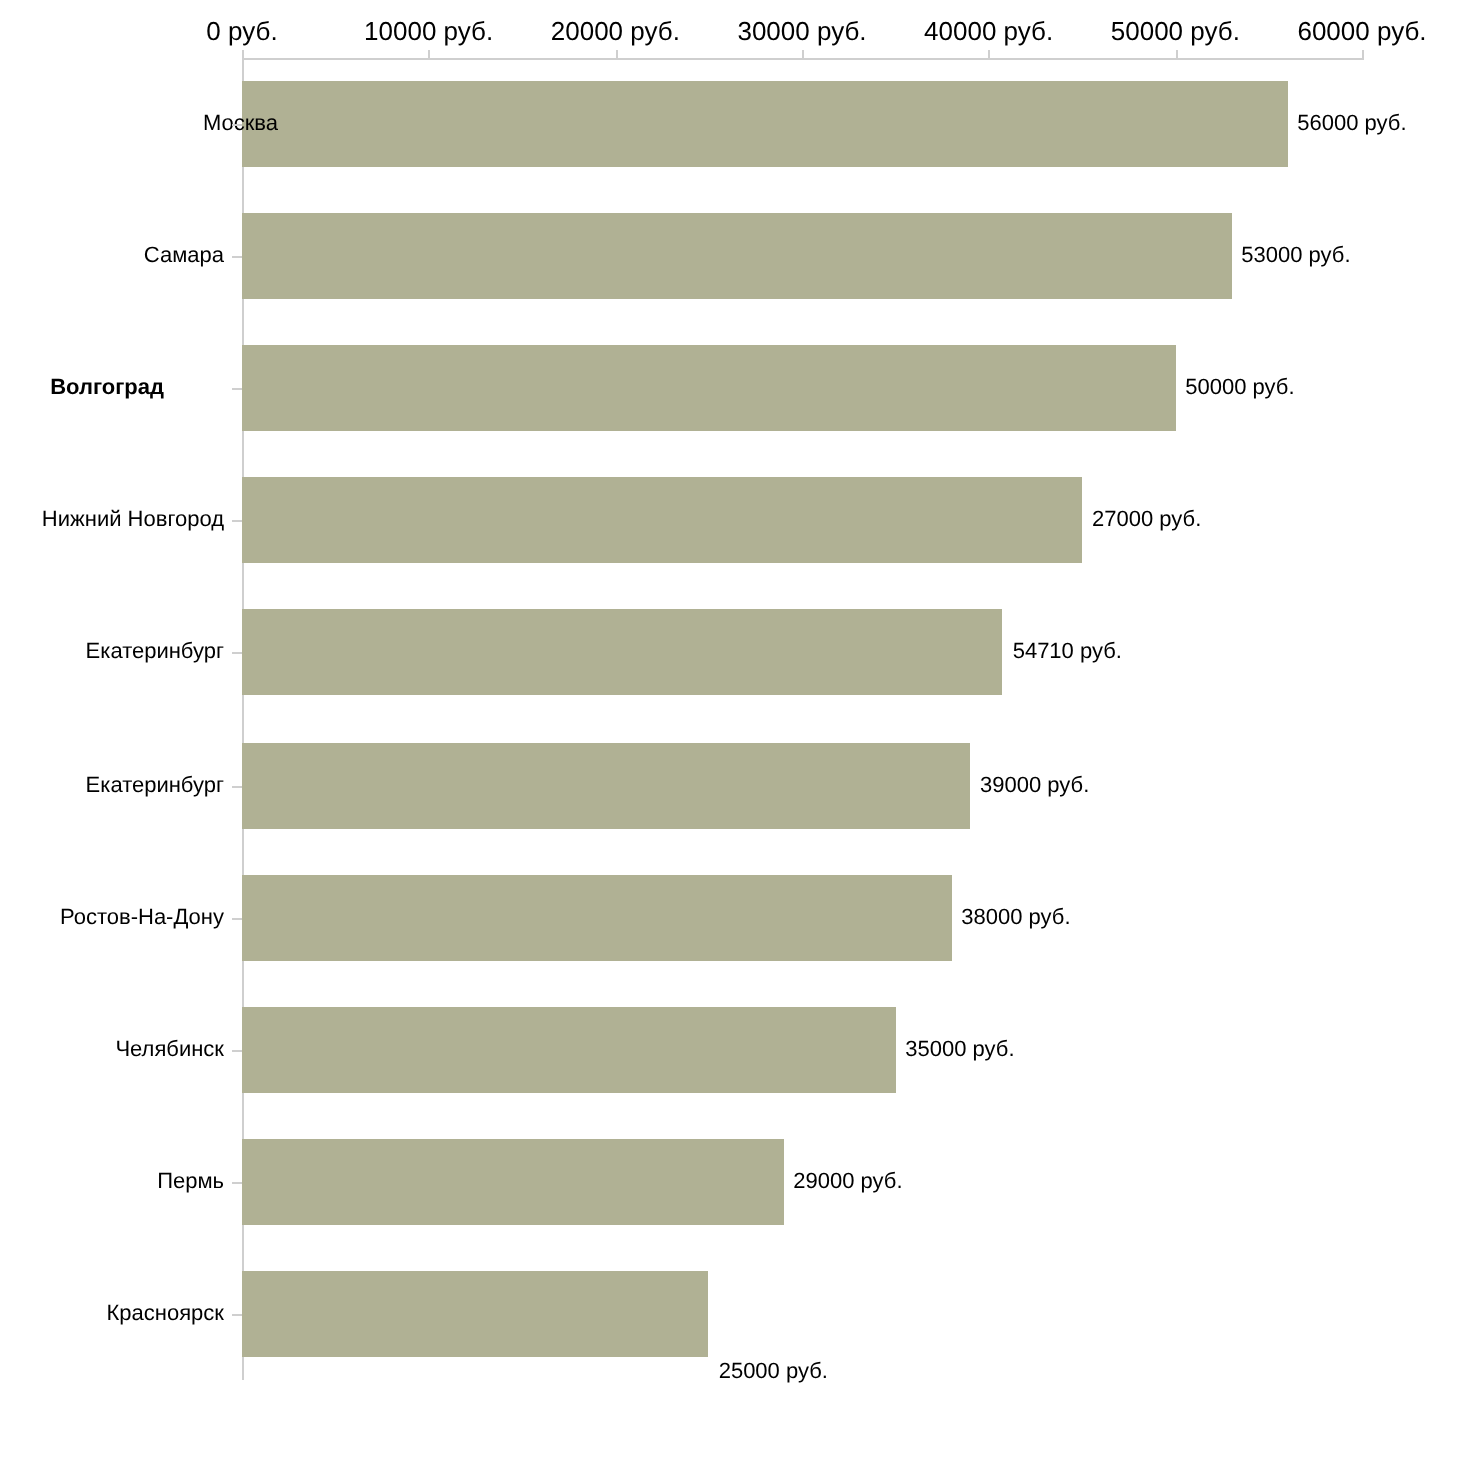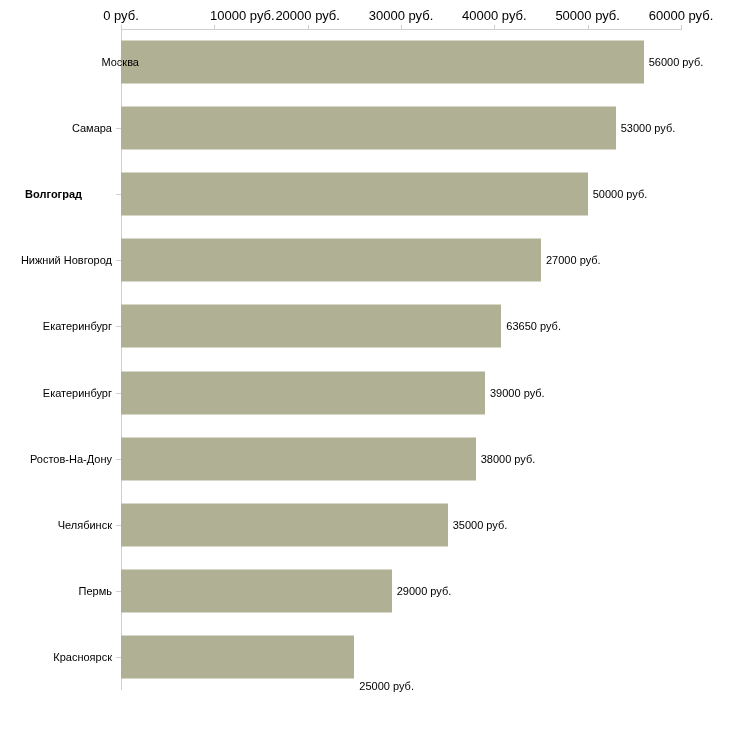--- a/index.html
+++ b/index.html
@@ -107,21 +107,21 @@
 <body>
 
 <div id="chart-root">
 
   <div class="top-axis-line"></div>
   <div class="axis-line"></div>
 
   <div id="ticks">
       <div class="tick-label" style="left: 121px;">0 руб.</div>
       <div class="tick-mark" style="left: 121px; background: rgb(207, 207, 207);"></div>
-      <div class="tick-label" style="left: 214.333px; margin-left: 28px;">10000 руб.</div>
+      <div class="tick-label" style="left: 214.333px;">10000 руб.</div>
       <div class="tick-mark" style="left: 214.333px; background: rgb(207, 207, 207);"></div>
       <div class="tick-label" style="left: 307.667px;">20000 руб.</div>
       <div class="tick-mark" style="left: 307.667px; background: rgb(207, 207, 207);"></div>
       <div class="tick-label" style="left: 401px;">30000 руб.</div>
       <div class="tick-mark" style="left: 401px; background: rgb(207, 207, 207);"></div>
       <div class="tick-label" style="left: 494.333px;">40000 руб.</div>
       <div class="tick-mark" style="left: 494.333px; background: rgb(207, 207, 207);"></div>
       <div class="tick-label" style="left: 587.667px;">50000 руб.</div>
       <div class="tick-mark" style="left: 587.667px; background: rgb(207, 207, 207);"></div>
       <div class="tick-label" style="left: 681px;">60000 руб.</div>
@@ -147,21 +147,21 @@
         <div class="cat-tick" style="left: -5px; top: 50%; background: rgb(207, 207, 207);"></div>
       </div>
       <div class="row" style="top: 198.3px; height: 66.1px;">
         <div class="bar" style="width: 420px; background: rgb(176, 177, 148);"></div>
         <div class="bar-value" style="left: 420px;">27000 руб.</div>
         <div class="cat-label" style="right: 569px; top: 50%; transform: translateY(-50%);">Нижний Новгород</div>
         <div class="cat-tick" style="left: -5px; top: 50%; background: rgb(207, 207, 207);"></div>
       </div>
       <div class="row" style="top: 264.4px; height: 66.1px;">
         <div class="bar" style="width: 380.333px; background: rgb(176, 177, 148);"></div>
-        <div class="bar-value" style="left: 380.333px;">63650 руб.</div>
+        <div class="bar-value" style="left: 380.333px;">54710 руб.</div>
         <div class="cat-label" style="right: 569px; top: 50%; transform: translateY(-50%);">Екатеринбург</div>
         <div class="cat-tick" style="left: -5px; top: 50%; background: rgb(207, 207, 207);"></div>
       </div>
       <div class="row" style="top: 330.5px; height: 66.1px;">
         <div class="bar" style="width: 364px; background: rgb(176, 177, 148);"></div>
         <div class="bar-value" style="left: 364px;">39000 руб.</div>
         <div class="cat-label" style="right: 569px; top: 50%; transform: translateY(-50%);">Екатеринбург</div>
         <div class="cat-tick" style="left: -5px; top: 50%; background: rgb(207, 207, 207);"></div>
       </div>
       <div class="row" style="top: 396.6px; height: 66.1px;">

